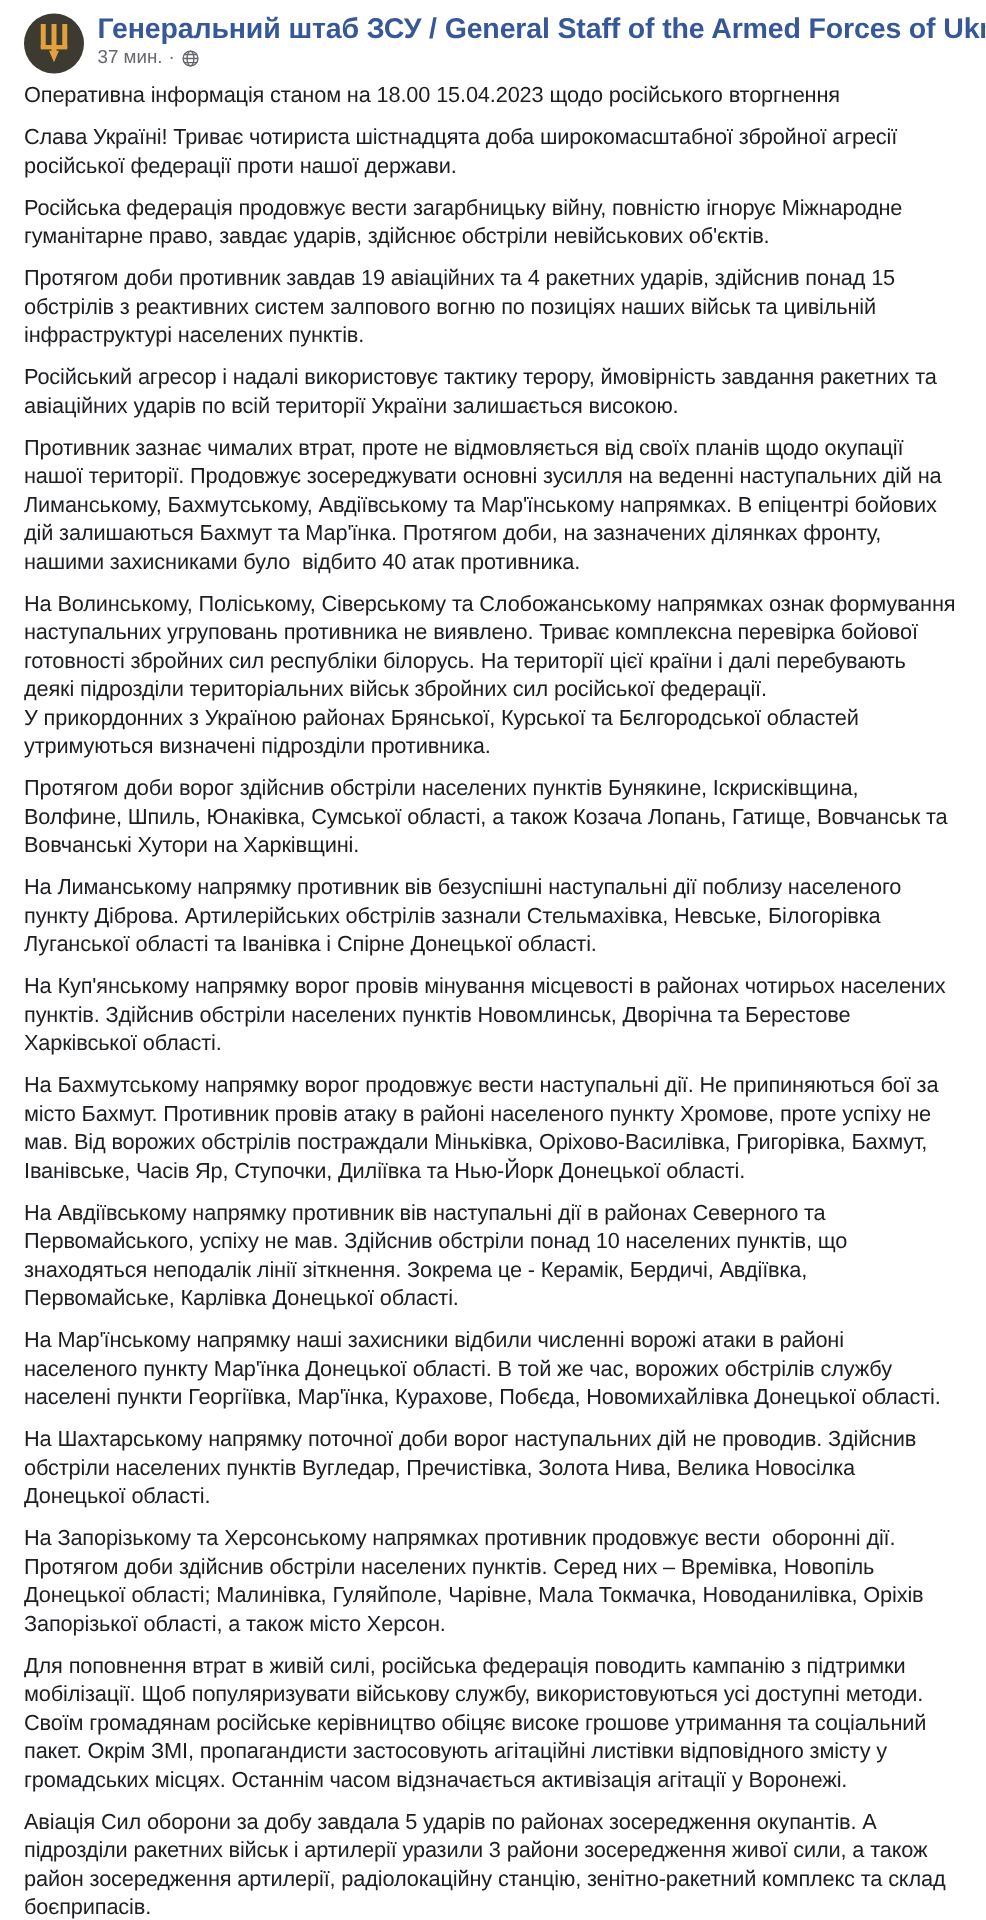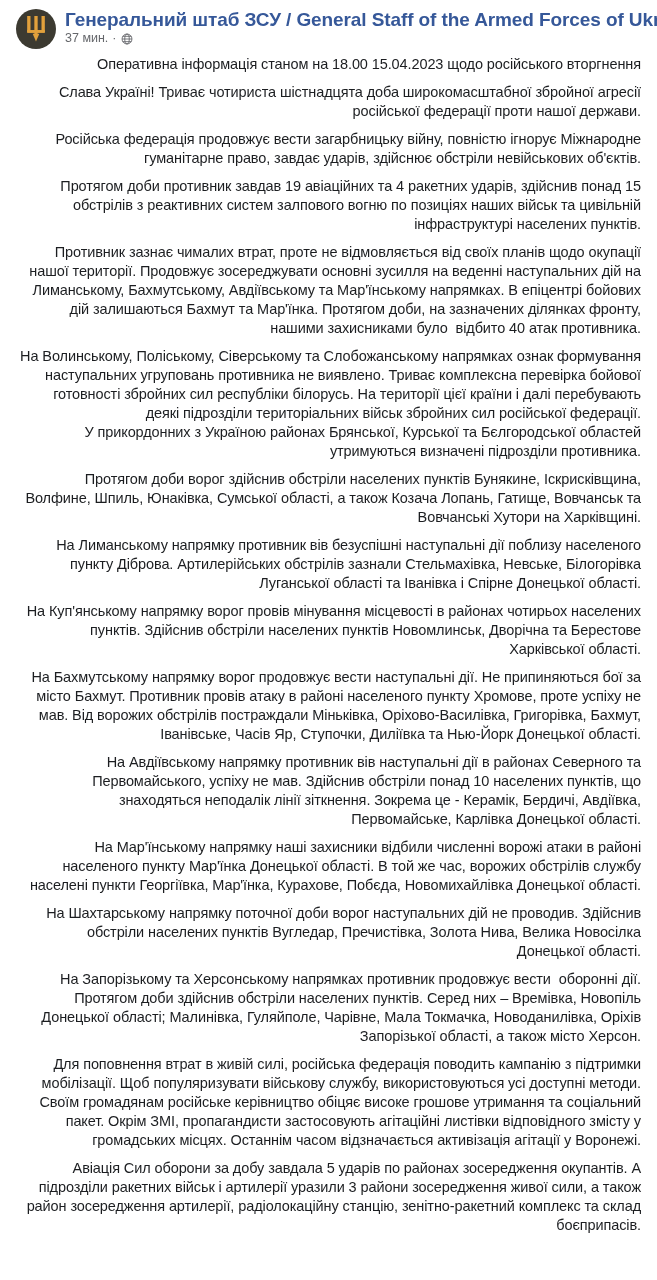--- a/index.html
+++ b/index.html
@@ -80,21 +80,20 @@
     padding: 4px 16px 12px 16px;
     font-size: 14.5px;
     line-height: 19px;
     letter-spacing: -0.1px;
     color: var(--body-text, #1c1e21);
   }
   .post-text p {
     margin: 0 0 9px 0;
     white-space: pre-wrap;
     word-wrap: break-word;
-    text-align: right;
   }
   .post-text p:last-child { margin-bottom: 0; }
 </style>
 </head>
 <body>
 
 <div class="post-card">
 
   <div class="post-header">
 
@@ -145,20 +144,21 @@
       <span class="dot"></span>
     </div>
 
   </div>
 
   <div class="post-text">
       <p>Оперативна інформація станом на 18.00 15.04.2023 щодо російського вторгнення</p>
       <p>Слава Україні! Триває чотириста шістнадцята доба широкомасштабної збройної агресії російської федерації проти нашої держави.</p>
       <p>Російська федерація продовжує вести загарбницьку війну, повністю ігнорує Міжнародне гуманітарне право, завдає ударів, здійснює обстріли невійськових об'єктів.</p>
       <p>Протягом доби противник завдав 19 авіаційних та 4 ракетних ударів, здійснив понад 15 обстрілів з реактивних систем залпового вогню по позиціях наших військ та цивільній інфраструктурі населених пунктів.</p>
+      <p>Російський агресор і надалі використовує тактику терору, ймовірність завдання ракетних та авіаційних ударів по всій території України залишається високою.</p>
       <p>Противник зазнає чималих втрат, проте не відмовляється від своїх планів щодо окупації нашої території. Продовжує зосереджувати основні зусилля на веденні наступальних дій на Лиманському, Бахмутському, Авдіївському та Мар'їнському напрямках. В епіцентрі бойових дій залишаються Бахмут та Мар'їнка. Протягом доби, на зазначених ділянках фронту, нашими захисниками було  відбито 40 атак противника.</p>
       <p>На Волинському, Поліському, Сіверському та Слобожанському напрямках ознак формування наступальних угруповань противника не виявлено. Триває комплексна перевірка бойової готовності збройних сил республіки білорусь. На території цієї країни і далі перебувають деякі підрозділи територіальних військ збройних сил російської федерації.
 У прикордонних з Україною районах Брянської, Курської та Бєлгородської областей утримуються визначені підрозділи противника.</p>
       <p>Протягом доби ворог здійснив обстріли населених пунктів Бунякине, Іскрисківщина, Волфине, Шпиль, Юнаківка, Сумської області, а також Козача Лопань, Гатище, Вовчанськ та Вовчанські Хутори на Харківщині.</p>
       <p>На Лиманському напрямку противник вів безуспішні наступальні дії поблизу населеного пункту Діброва. Артилерійських обстрілів зазнали Стельмахівка, Невське, Білогорівка Луганської області та Іванівка і Спірне Донецької області.</p>
       <p>На Куп'янському напрямку ворог провів мінування місцевості в районах чотирьох населених пунктів. Здійснив обстріли населених пунктів Новомлинськ, Дворічна та Берестове Харківської області.</p>
       <p>На Бахмутському напрямку ворог продовжує вести наступальні дії. Не припиняються бої за місто Бахмут. Противник провів атаку в районі населеного пункту Хромове, проте успіху не мав. Від ворожих обстрілів постраждали Міньківка, Оріхово-Василівка, Григорівка, Бахмут, Іванівське, Часів Яр, Ступочки, Диліївка та Нью-Йорк Донецької області.</p>
       <p>На Авдіївському напрямку противник вів наступальні дії в районах Северного та Первомайського, успіху не мав. Здійснив обстріли понад 10 населених пунктів, що знаходяться неподалік лінії зіткнення. Зокрема це - Керамік, Бердичі, Авдіївка, Первомайське, Карлівка Донецької області.</p>
       <p>На Мар'їнському напрямку наші захисники відбили численні ворожі атаки в районі населеного пункту Мар'їнка Донецької області. В той же час, ворожих обстрілів службу населені пункти Георгіївка, Мар'їнка, Курахове, Побєда, Новомихайлівка Донецької області.</p>
       <p>На Шахтарському напрямку поточної доби ворог наступальних дій не проводив. Здійснив обстріли населених пунктів Вугледар, Пречистівка, Золота Нива, Велика Новосілка Донецької області.</p>

